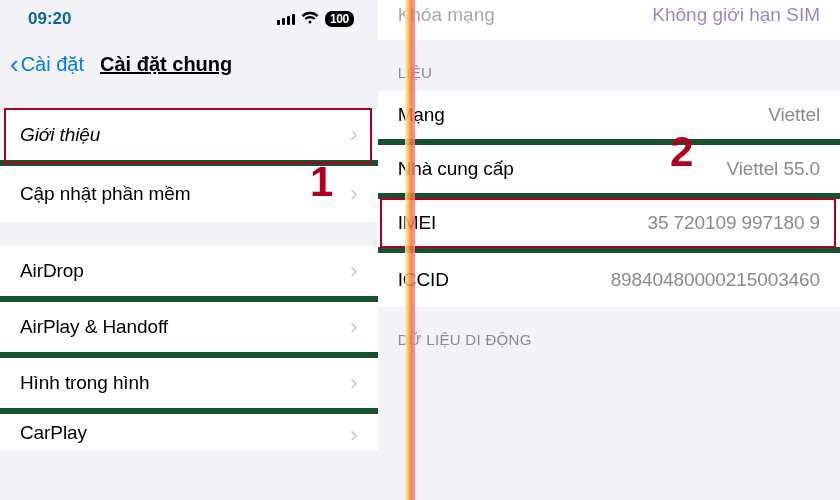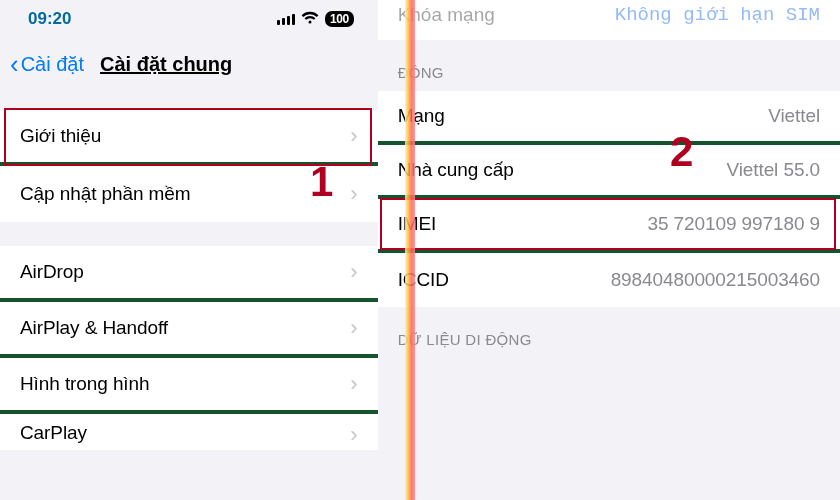--- a/index.html
+++ b/index.html
@@ -21,37 +21,37 @@
     .wifi { font-size: 15px; }
     .battery { background:#000; color:#fff; font-size:12px; font-weight:700; padding:1px 5px; border-radius:7px; letter-spacing:-0.5px; }
     
     .nav-header { height: 52px; display: flex; align-items: center; padding: 0 10px; background:#f2f2f7; }
     .back-btn { display:flex; align-items:center; color:#007aff; font-size: 20px; gap: 2px; }
     .back-btn .chev { font-size: 26px; font-weight: 400; line-height: 1; }
     .nav-title { font-size: 20px; font-weight: 600; color:#000; margin-left: 16px; text-decoration: underline; }
     
     .group { background: #fff; margin-top: 24px; }
     .group.first { margin-top: 20px; }
-    .row { display:flex; align-items:center; justify-content:space-between; padding: 0 20px; min-height: 56px; border-bottom: 4px solid #14532d; position: relative; }
+    .row { display:flex; align-items:center; justify-content:space-between; padding: 0 20px; min-height: 56px; border-bottom: 6px solid #14532d; position: relative; }
     .row:last-child { border-bottom: none; }
     .row-label { font-size: 19px; color: #000; letter-spacing: -0.1px; }
     .row-value { font-size: 19px; color: #8a8a8e; letter-spacing: -0.1px; }
     .chevron { color: #c7c7cc; font-size: 22px; font-weight: 400; }
     .section-header { font-size: 15px; color: #8a8a8e; padding: 24px 20px 10px; letter-spacing: 0.3px; background:#f2f2f7; }
     
     .hl-box { border: 2px solid #b00020; pointer-events: none; }
     .hl1 { position:absolute; left:4px; top:-2px; right:6px; bottom:-4px; }
     .hl2 { position:absolute; left:2px; top:-1px; right:4px; bottom:-1px; }
     
     .callout { position:absolute; font-size: 42px; font-weight: 700; color:#b00020; z-index: 10; }
     .c1 { left: 310px; top: 158px; }
     .c2 { left: 670px; top: 128px; }
     
     .peek-row { display:flex; justify-content:space-between; padding: 0 20px 14px; background:#fff; font-size: 19px; }
-    .peek-row .lab { color:#000; } .peek-row .val { color:#3b82f6;font-family:Liberation Mono, monospace; }
+    .peek-row .lab { color:#000; } .peek-row .val { color:#4c1d95; }
     .right .group { margin-top: 0; }
     .row.compact { min-height: 54px; }
     .row.partial { min-height: 36px; align-items: flex-start; padding-top: 8px; border-bottom:none;}
   </style>
 </head>
 <body>
 
 <div class="pane left">
   <div class="status-bar">
     <div class="status-time">09:20</div>
@@ -73,21 +73,21 @@
 
   <div class="nav-header">
     <div class="back-btn">
       <span class="chev">‹</span>
       <span>Cài đặt</span>
     </div>
     <div class="nav-title">Cài đặt chung</div>
   </div>
 
   <div class="group first">
-    <div class="row" style="position:relative;">
+    <div class="row" style="position:relative;font-style:italic;">
       <span class="row-label">Giới thiệu</span>
       <span class="chevron">›</span>
       <div class="hl-box hl1"></div>
     </div>
     <div class="row">
       <span class="row-label">Cập nhật phần mềm</span>
       <span class="chevron">›</span>
     </div>
   </div>
 
@@ -112,21 +112,21 @@
 </div>
 
 <div class="gradient-bar"></div>
 
 <div class="pane right">
   <div class="peek-row" style="padding-top:4px;">
     <span class="lab" style="opacity:.35; overflow:hidden; white-space:nowrap;">Khóa mạng</span>
     <span class="val" style="opacity:.55; overflow:hidden; white-space:nowrap;">Không giới hạn SIM</span>
   </div>
 
-  <div class="section-header">ĐỘNG</div>
+  <div class="section-header">LIỆU</div>
 
   <div class="group">
     <div class="row compact">
       <span class="row-label">Mạng</span>
       <span class="row-value">Viettel</span>
     </div>
     <div class="row compact">
       <span class="row-label">Nhà cung cấp</span>
       <span class="row-value">Viettel 55.0</span>
     </div>

